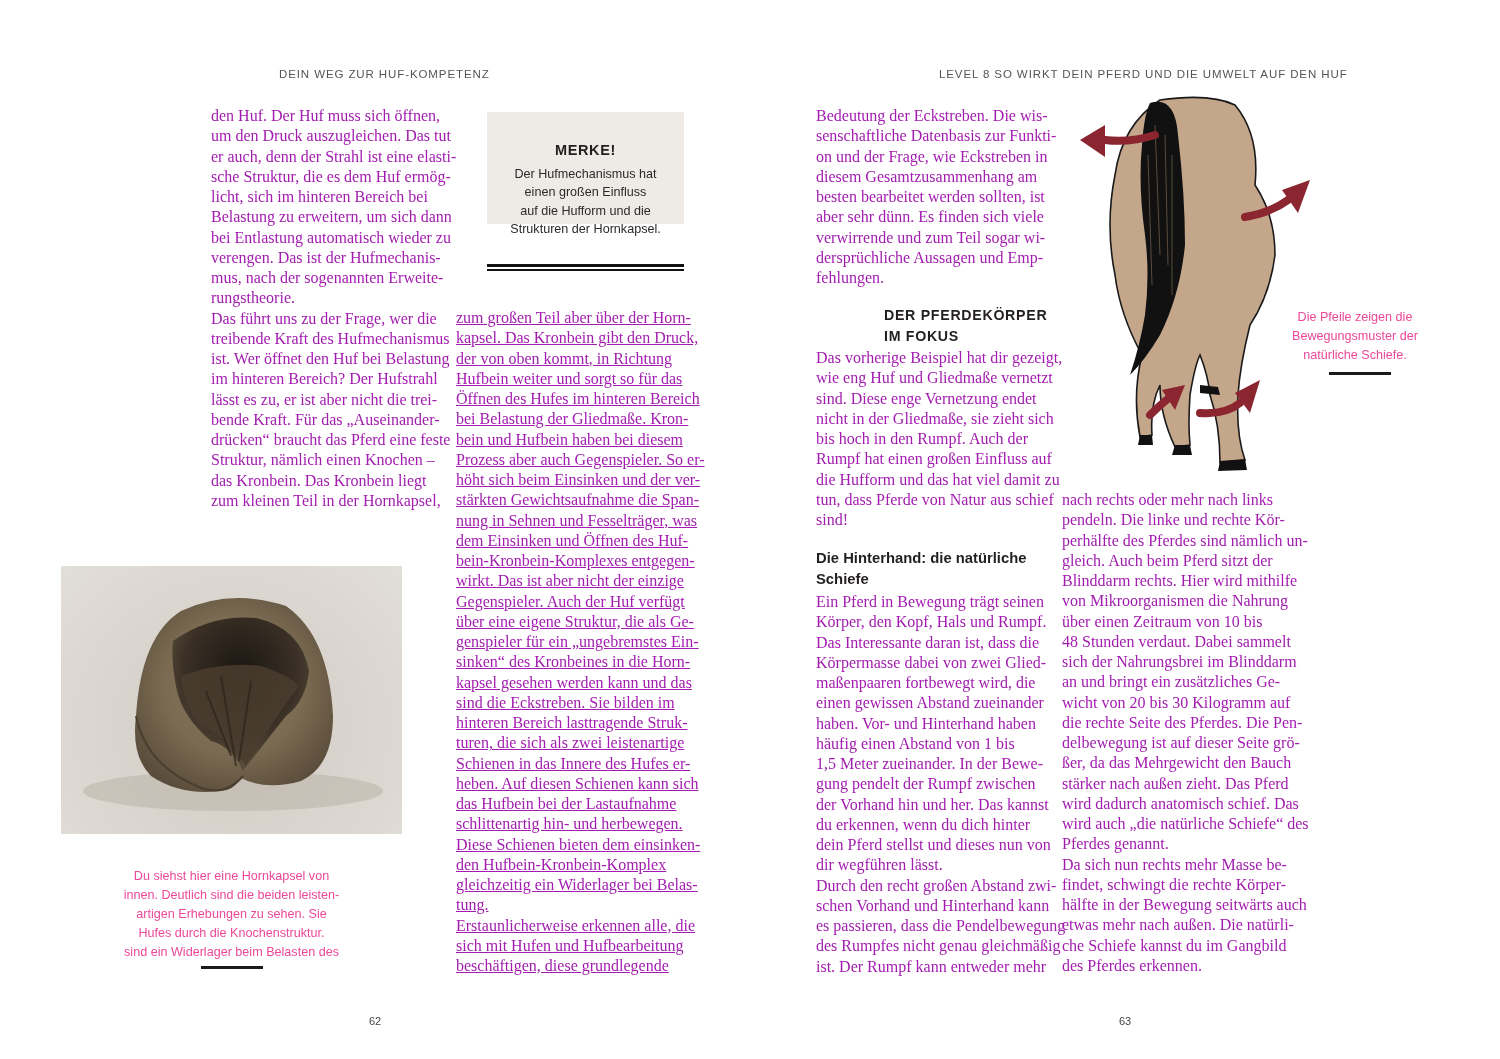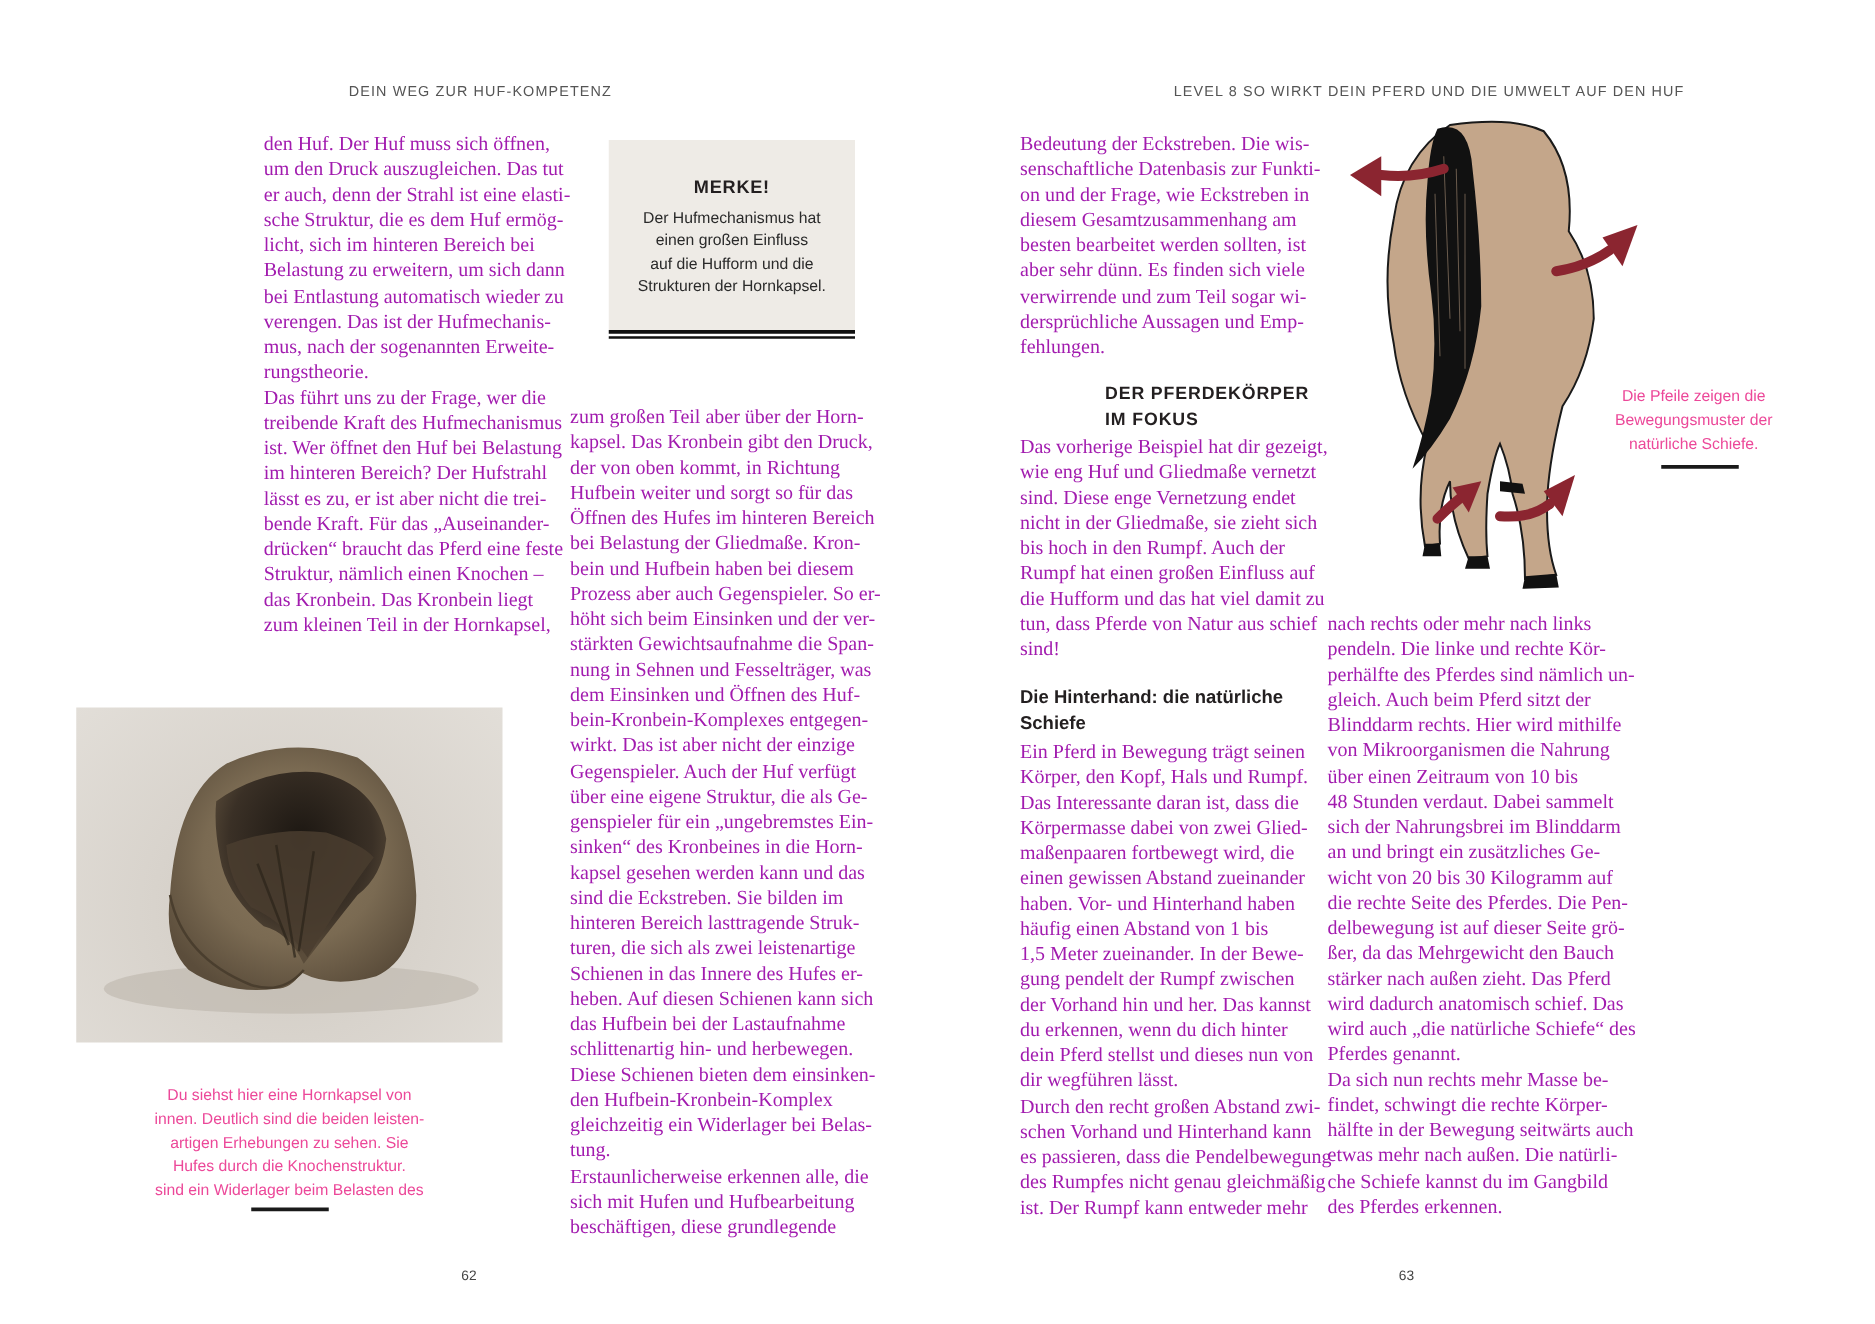--- a/index.html
+++ b/index.html
@@ -10,21 +10,21 @@
   .running-head {
     position: absolute; top: 24px; font-family: "Liberation Sans", sans-serif;
     font-size: 11.5px; letter-spacing: 0.9px; color: #555; text-transform: uppercase; margin-top: 44px;
   }
   .col {
     position: absolute; font-family: "Liberation Serif", serif; font-size: 16px;
     line-height: 20.25px; color: #a21caf;
   }
   .col .ln { display: block; white-space: nowrap; }
   .merke {
-    position: absolute; left: 487px; top: 112px; width: 197px; height: 152px;
+    position: absolute; left: 487px; top: 112px; width: 197px; height: 112px;
     background: #eeebe6; text-align: center; font-family: "Liberation Sans", sans-serif;
   }
   .merke-title { font-weight: bold; font-size: 14.5px; letter-spacing: 0.6px; margin-top: 30px; display:block; }
   .merke-body { font-size: 12.6px; line-height: 18.3px; margin-top: 7px; color: #2a2a2a; }
   .merke-body span { display: block; }
   .double-rule { position: absolute; left: 487px; top: 264px; width: 197px; }
   .double-rule div { background: #111; }
   .hoof-photo {
     position: absolute; left: 61px; top: 566px; width: 341px; height: 268px; overflow: hidden;
     background: radial-gradient(ellipse at 50% 60%, #cfc9c0 0%, #d8d3cc 45%, #e2ded8 100%);
@@ -86,21 +86,21 @@
       <span class="ln">auf die Hufform und die</span>
       <span class="ln">Strukturen der Hornkapsel.</span>
     </div>
 </div>
 <div class="double-rule">
   <div style="height:3px;"></div>
   <div style="height:2px;background:transparent;"></div>
   <div style="height:2px;"></div>
 </div>
 
-<div class="col" style="left:456px; top:324px;">
+<div class="col" style="left:456px; top:308px;text-decoration:underline;">
     <span class="ln">zum großen Teil aber über der Horn-</span>
     <span class="ln">kapsel. Das Kronbein gibt den Druck,</span>
     <span class="ln">der von oben kommt, in Richtung</span>
     <span class="ln">Hufbein weiter und sorgt so für das</span>
     <span class="ln">Öffnen des Hufes im hinteren Bereich</span>
     <span class="ln">bei Belastung der Gliedmaße.  Kron-</span>
     <span class="ln">bein und Hufbein haben bei diesem</span>
     <span class="ln">Prozess aber auch Gegenspieler. So er-</span>
     <span class="ln">höht sich beim Einsinken und der ver-</span>
     <span class="ln">stärkten Gewichtsaufnahme die Span-</span>

